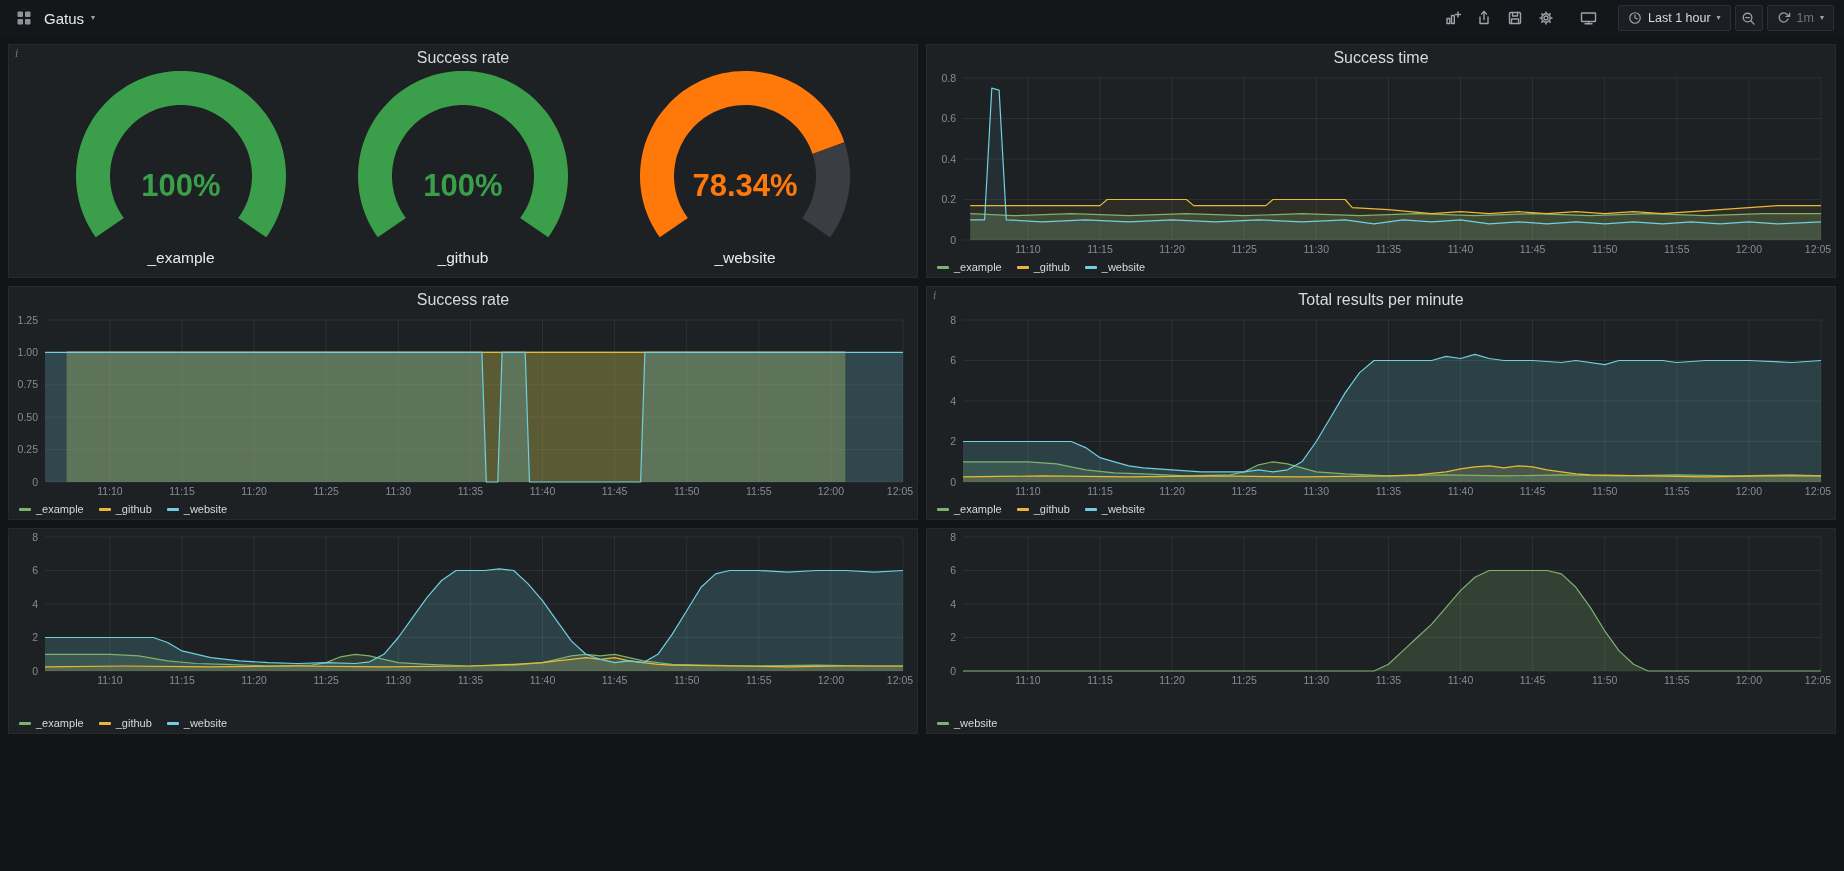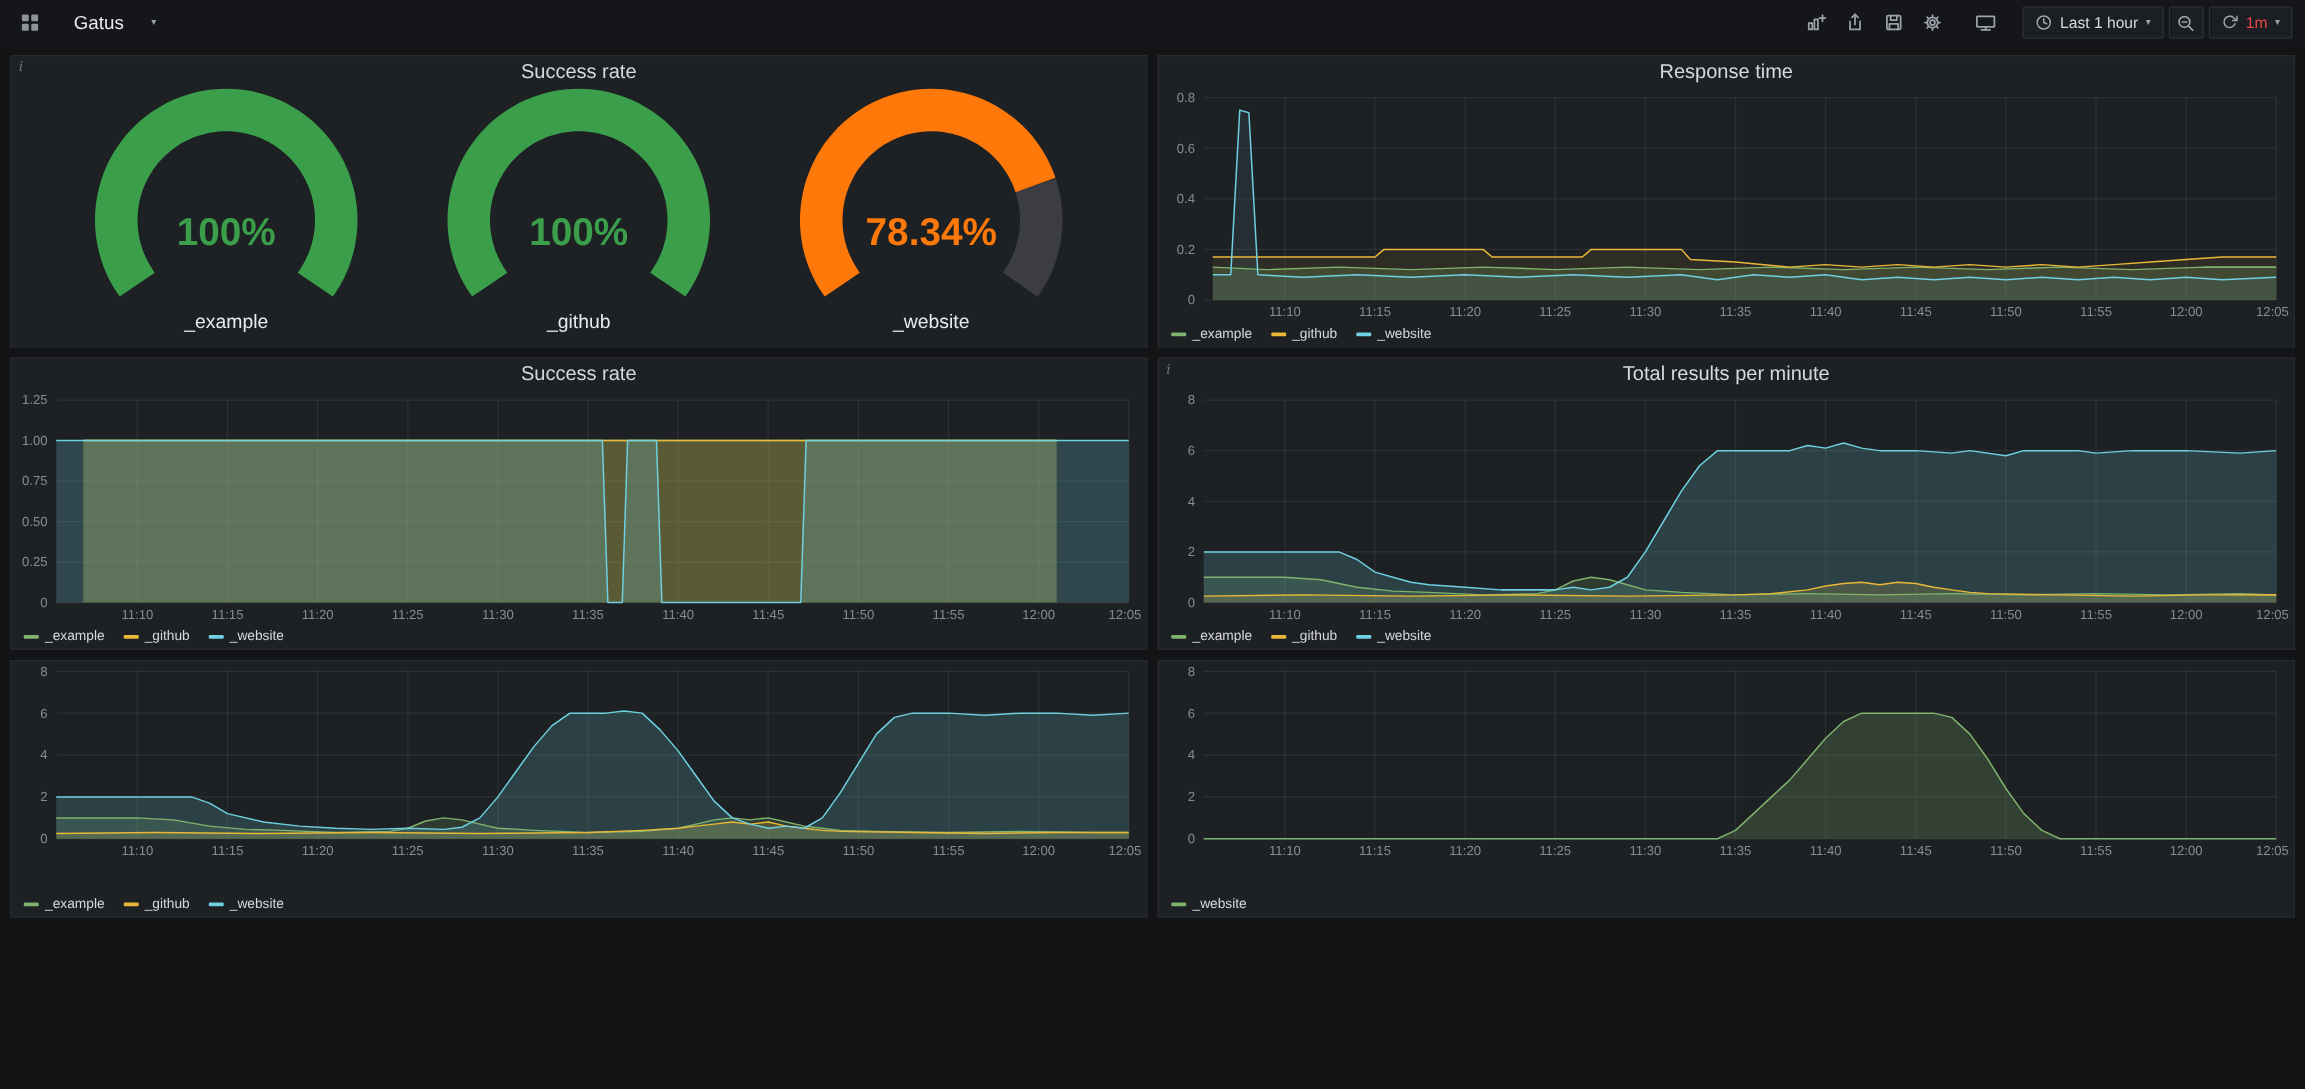--- a/index.html
+++ b/index.html
@@ -1,30 +1,30 @@
 <!DOCTYPE html>
 <html><head>
 <meta charset="utf-8">
 <style>
   *{box-sizing:border-box;margin:0;padding:0}
   html,body{width:1844px;height:871px;overflow:hidden}
   body{background:#121416;font-family:"Liberation Sans",sans-serif;color:#d8d9da}
 
   
   .topnav{height:36px;display:flex;align-items:center;justify-content:space-between;padding:0 10px;background:#141619}
-  .nav-left{display:flex;align-items:center;gap:22px}
+  .nav-left{display:flex;align-items:center;gap:7px}
   .dash-title{font-size:15px;color:#e8eaec;cursor:pointer}
   .caret{font-size:8px;color:#9da2ab;line-height:1}
   .nav-right{display:flex;align-items:center;gap:4px}
   .icon-btn{width:27px;height:26px;display:flex;align-items:center;justify-content:center;cursor:pointer;border-radius:2px}
   .icon-btn svg,.nav-btn svg{stroke:#9da2ab;fill:none;stroke-width:1.4;stroke-linecap:round;stroke-linejoin:round}
   .mleft{margin-left:12px}
   .nav-btn{height:26px;display:flex;align-items:center;gap:6px;padding:0 9px;border:1px solid #2c3036;background:#1b1e22;border-radius:2px;font-size:12.5px;color:#d8d9da;cursor:pointer;font-family:"Liberation Sans",sans-serif}
   .nav-btn.sq{width:28px;padding:0;justify-content:center}
-  .refresh-text{color:#ef4444}
+  .refresh-text{color:#737373}
 
   
   .dashboard{display:grid;grid-template-columns:1fr 1fr;grid-template-rows:234px 234px 206px;gap:8px;padding:8px}
   .panel{background:#1e2124;border:1px solid #26292d;position:relative;display:flex;flex-direction:column;min-width:0}
   .panel-title{height:25px;line-height:25px;text-align:center;font-size:16px;font-weight:500;color:#d8d9da;cursor:pointer;flex:none}
   .info-corner{position:absolute;top:2px;left:6px;font-size:11px;font-style:italic;font-family:"DejaVu Serif",serif;color:#6e737d;cursor:pointer;z-index:2}
 
   
   .gauge-row{flex:1;display:flex;align-items:flex-start;justify-content:space-around;padding:0 31px}
   .gauge{display:flex;flex-direction:column;align-items:center}
@@ -151,21 +151,21 @@
             <path d="M208.4 78.0L209.7 82.2L210.8 86.4L211.7 90.8L212.3 95.1L212.8 99.5L213.0 103.9L213.0 108.3L212.7 112.8L212.3 117.1L211.6 121.5L210.7 125.8L209.6 130.1L208.3 134.3L206.8 138.4L205.1 142.5L203.1 146.5L201.0 150.3L198.7 154.1L196.2 157.7" fill="none" stroke="#3b3d42" stroke-width="34"></path>
             <path d="M53.8 157.7L51.2 153.9L48.8 150.0L46.6 146.0L44.6 141.8L42.9 137.6L41.3 133.3L40.0 128.9L38.9 124.4L38.1 119.9L37.5 115.3L37.1 110.8L37.0 106.2L37.1 101.6L37.5 97.0L38.1 92.4L38.9 87.9L39.9 83.4L41.2 79.0L42.8 74.7L44.5 70.5L46.5 66.3L48.6 62.3L51.0 58.3L53.6 54.5L56.4 50.9L59.4 47.4L62.5 44.0L65.8 40.9L69.3 37.9L72.9 35.0L76.7 32.4L80.6 30.0L84.7 27.8L88.8 25.8L93.0 24.0L97.3 22.5L101.7 21.1L106.2 20.0L110.7 19.2L115.3 18.5L119.8 18.2L124.4 18.0L129.0 18.1L133.6 18.4L138.2 19.0L142.7 19.8L147.2 20.8L151.6 22.1L155.9 23.6L160.2 25.3L164.3 27.3L168.4 29.4L172.3 31.8L176.1 34.4L179.8 37.1L183.3 40.1L186.7 43.2L189.9 46.5L192.9 50.0L195.7 53.6L198.3 57.4L200.8 61.3L203.0 65.3L205.0 69.4L206.8 73.6L208.4 78.0" fill="none" stroke="#ff780a" stroke-width="34"></path>
             <text x="125" y="126" text-anchor="middle" class="gauge-value-text" fill="#ff780a">78.34%</text>
           </svg>
           <div class="gauge-label">_website</div>
         </div>
       </div>
   </div>
 
   <div class="panel">
-    <div class="panel-title">Response time</div>
+    <div class="panel-title">Success time</div>
     <div class="chart-area"><svg width="908" height="187">
           <line x1="36" y1="170.0" x2="894" y2="170.0" class="grid-line"></line>
           <line x1="36" y1="129.5" x2="894" y2="129.5" class="grid-line"></line>
           <line x1="36" y1="89.0" x2="894" y2="89.0" class="grid-line"></line>
           <line x1="36" y1="48.5" x2="894" y2="48.5" class="grid-line"></line>
           <line x1="36" y1="8.0" x2="894" y2="8.0" class="grid-line"></line>
           <line x1="100.9" y1="8" x2="100.9" y2="170" class="grid-line"></line>
           <line x1="173.0" y1="8" x2="173.0" y2="170" class="grid-line"></line>
           <line x1="245.1" y1="8" x2="245.1" y2="170" class="grid-line"></line>
           <line x1="317.2" y1="8" x2="317.2" y2="170" class="grid-line"></line>

